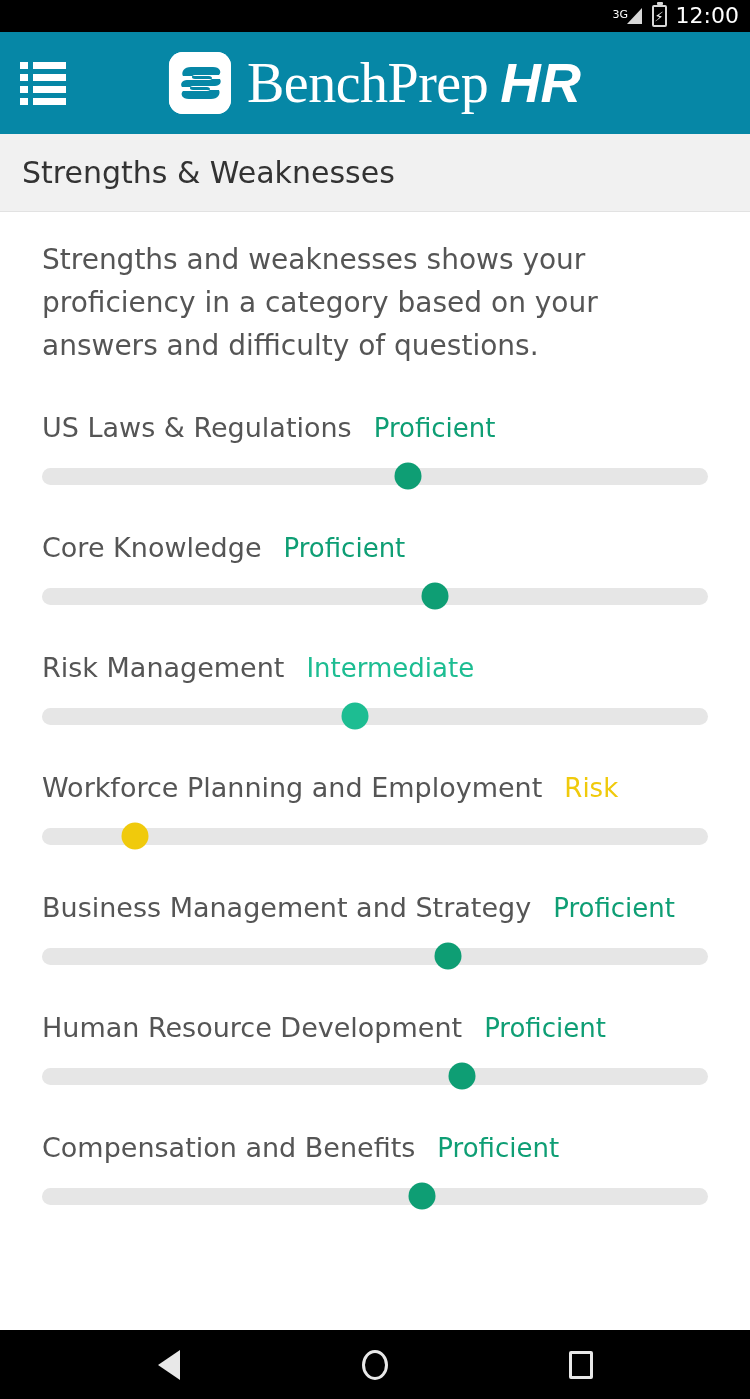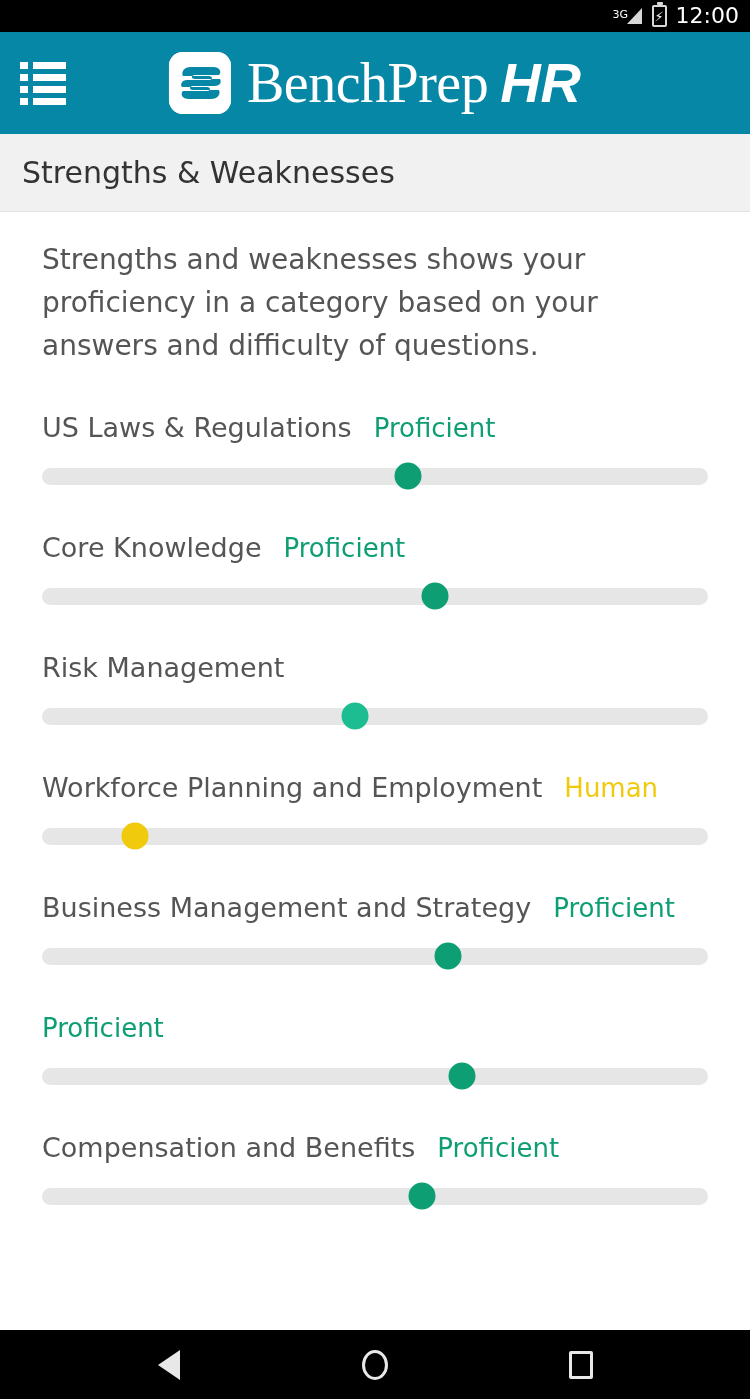--- a/index.html
+++ b/index.html
@@ -372,48 +372,50 @@
             <span class="skill-level" style="color: rgb(14, 158, 116);">Proficient</span>
           </div>
           <div class="track-wrap">
             <div class="track" style="background: rgb(230, 230, 230);"></div>
             <div class="knob" style="left: 59%; background: rgb(14, 158, 116);"></div>
           </div>
         </div>
         <div class="skill-item">
           <div class="skill-head">
             <span class="skill-name">Risk Management</span>
+            <span class="skill-level" style="color: rgb(29, 189, 146);">Intermediate</span>
           </div>
           <div class="track-wrap">
             <div class="track" style="background: rgb(230, 230, 230);"></div>
             <div class="knob" style="left: 47%; background: rgb(29, 189, 146);"></div>
           </div>
         </div>
         <div class="skill-item">
           <div class="skill-head">
             <span class="skill-name">Workforce Planning and Employment</span>
-            <span class="skill-level" style="color: rgb(240, 202, 12);">Human</span>
+            <span class="skill-level" style="color: rgb(240, 202, 12);">Risk</span>
           </div>
           <div class="track-wrap">
             <div class="track" style="background: rgb(230, 230, 230);"></div>
             <div class="knob" style="left: 14%; background: rgb(240, 202, 12);"></div>
           </div>
         </div>
         <div class="skill-item">
           <div class="skill-head">
             <span class="skill-name">Business Management and Strategy</span>
             <span class="skill-level" style="color: rgb(14, 158, 116);">Proficient</span>
           </div>
           <div class="track-wrap">
             <div class="track" style="background: rgb(230, 230, 230);"></div>
             <div class="knob" style="left: 61%; background: rgb(14, 158, 116);"></div>
           </div>
         </div>
         <div class="skill-item">
           <div class="skill-head">
+            <span class="skill-name">Human Resource Development</span>
             <span class="skill-level" style="color: rgb(14, 158, 116);">Proficient</span>
           </div>
           <div class="track-wrap">
             <div class="track" style="background: rgb(230, 230, 230);"></div>
             <div class="knob" style="left: 63%; background: rgb(14, 158, 116);"></div>
           </div>
         </div>
         <div class="skill-item">
           <div class="skill-head">
             <span class="skill-name">Compensation and Benefits</span>

